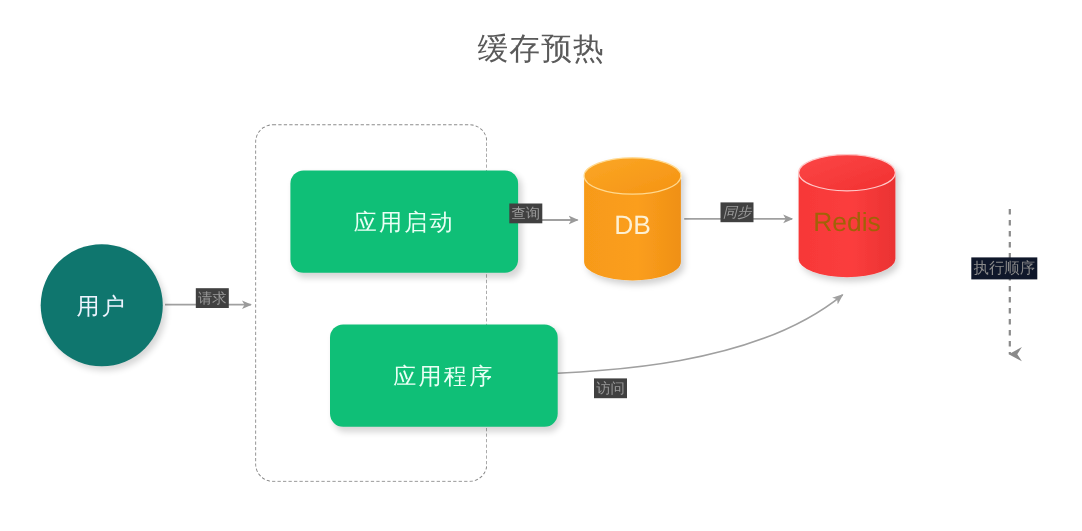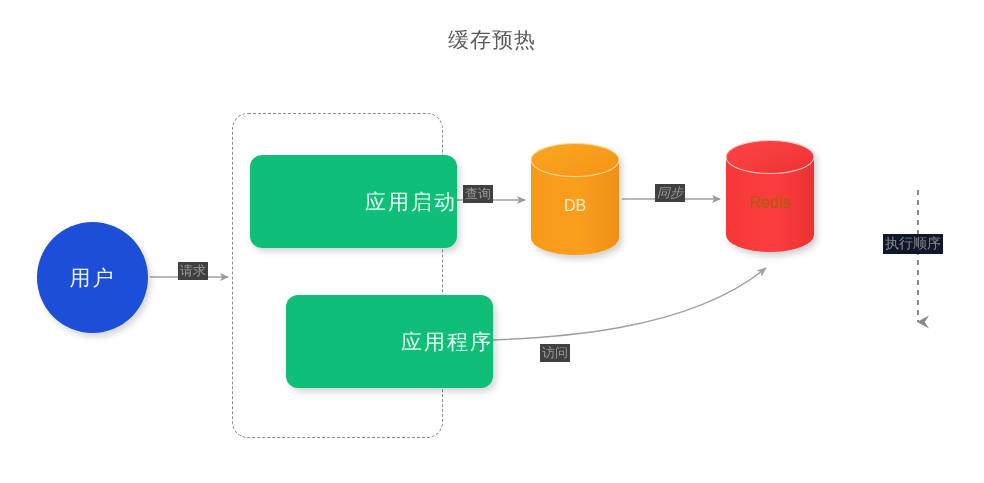--- a/index.html
+++ b/index.html
@@ -25,21 +25,21 @@
     height: 483px;
   }
 
   
   .diagram-title {
     position: absolute;
     left: 0;
     top: 26px;
     width: 984px;
     text-align: center;
-    font-size: 21px;
+    font-size: 28px;
     color: #5a5a5a;
     letter-spacing: 1px;
     white-space: nowrap;
   }
 
   
   .group-box {
     position: absolute;
     left: 232px;
     top: 113px;
@@ -51,44 +51,44 @@
   }
 
   
   .user-node {
     position: absolute;
     left: 37px;
     top: 222px;
     width: 111px;
     height: 111px;
     border-radius: 50%;
-    background: #1d4ed8;
+    background: #0f766e;
     box-shadow: 3px 4px 6px rgba(0,0,0,0.16);
     display: flex;
     align-items: center;
     justify-content: center;
   }
   .user-node .node-label {
     color: #eef4ff;
     font-size: 21px;
     letter-spacing: 2px;
   }
 
   
   .proc-node {
     position: absolute;
-    left: 250px;
+    left: 264px;
     width: 207px;
     height: 93px;
     border-radius: 12px;
     background: #0fbf77;
     box-shadow: 3px 4px 6px rgba(0,0,0,0.16);
     display: flex;
     align-items: center;
-    justify-content: flex-end;
+    justify-content: center;
   }
   .proc-node.top { top: 155px; }
   .proc-node.bottom { top: 295px; margin-left: 36px; }
   .proc-node .node-label {
     color: #eafff5;
     font-size: 21px;
     letter-spacing: 2px;
   }
 
   
@@ -100,21 +100,21 @@
   .cyl-node.db { left: 530px; top: 143px; }
   .cyl-node.redis { left: 725px; top: 140px; }
   .cyl-node svg { display: block; overflow: visible; }
   .cyl-label {
     position: absolute;
     left: 0;
     width: 100%;
     top: 56%;
     transform: translateY(-50%);
     text-align: center;
-    font-size: 16px;
+    font-size: 24px;
     pointer-events: none;
   }
   .cyl-node.db .cyl-label { color: #fdf0d2; }
   .cyl-node.redis .cyl-label { color: #a16207; }
 
   
   .edge-label {
     position: absolute;
     font-size: 13px;
     color: #9a9a9a;

